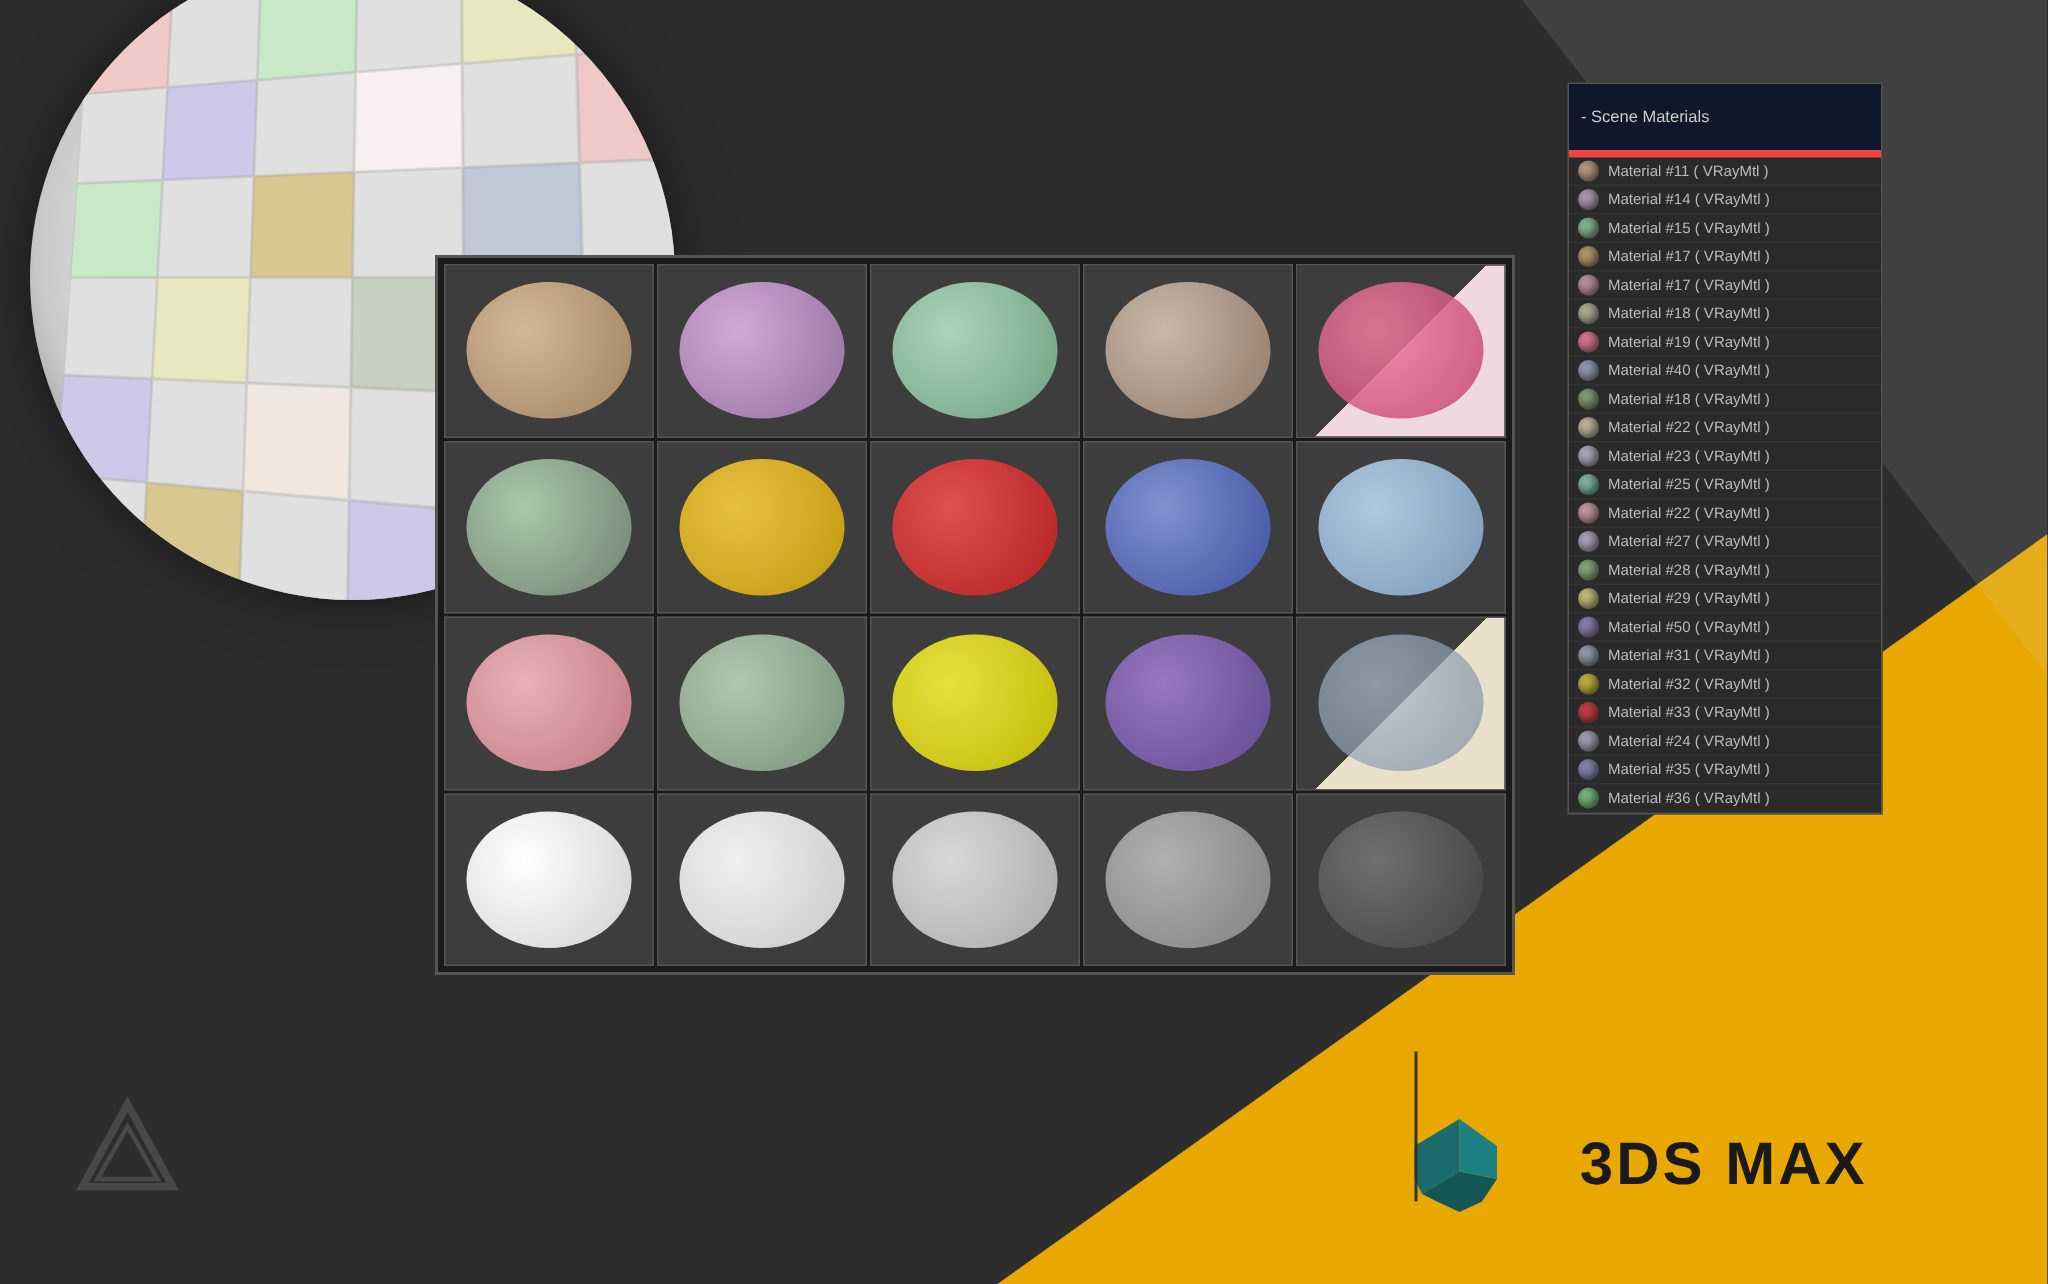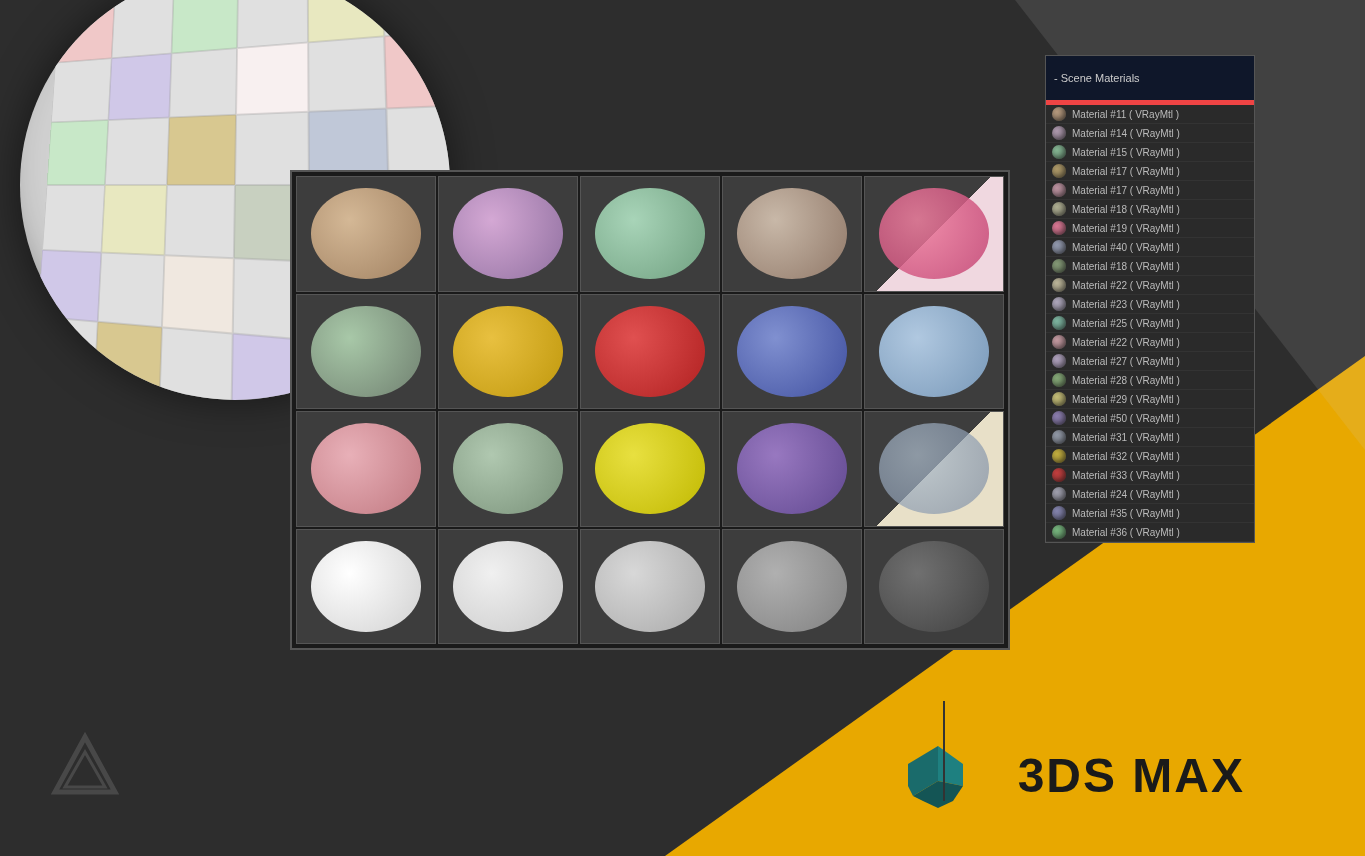--- a/index.html
+++ b/index.html
@@ -158,21 +158,21 @@
 
     .logo-autodesk {
       font-size: 22px;
       font-weight: bold;
       color: #1a1a1a;
       letter-spacing: 2px;
       font-family: Arial, sans-serif;
     }
 
     .logo-3dsmax {
-      font-size: 48px;
+      font-size: 40px;
       font-weight: bold;
       color: #1a1a1a;
       letter-spacing: 2px;
       line-height: 1;
       font-family: Arial, sans-serif;
     }
 
     
     .bottom-left-logo {
       position: absolute;

